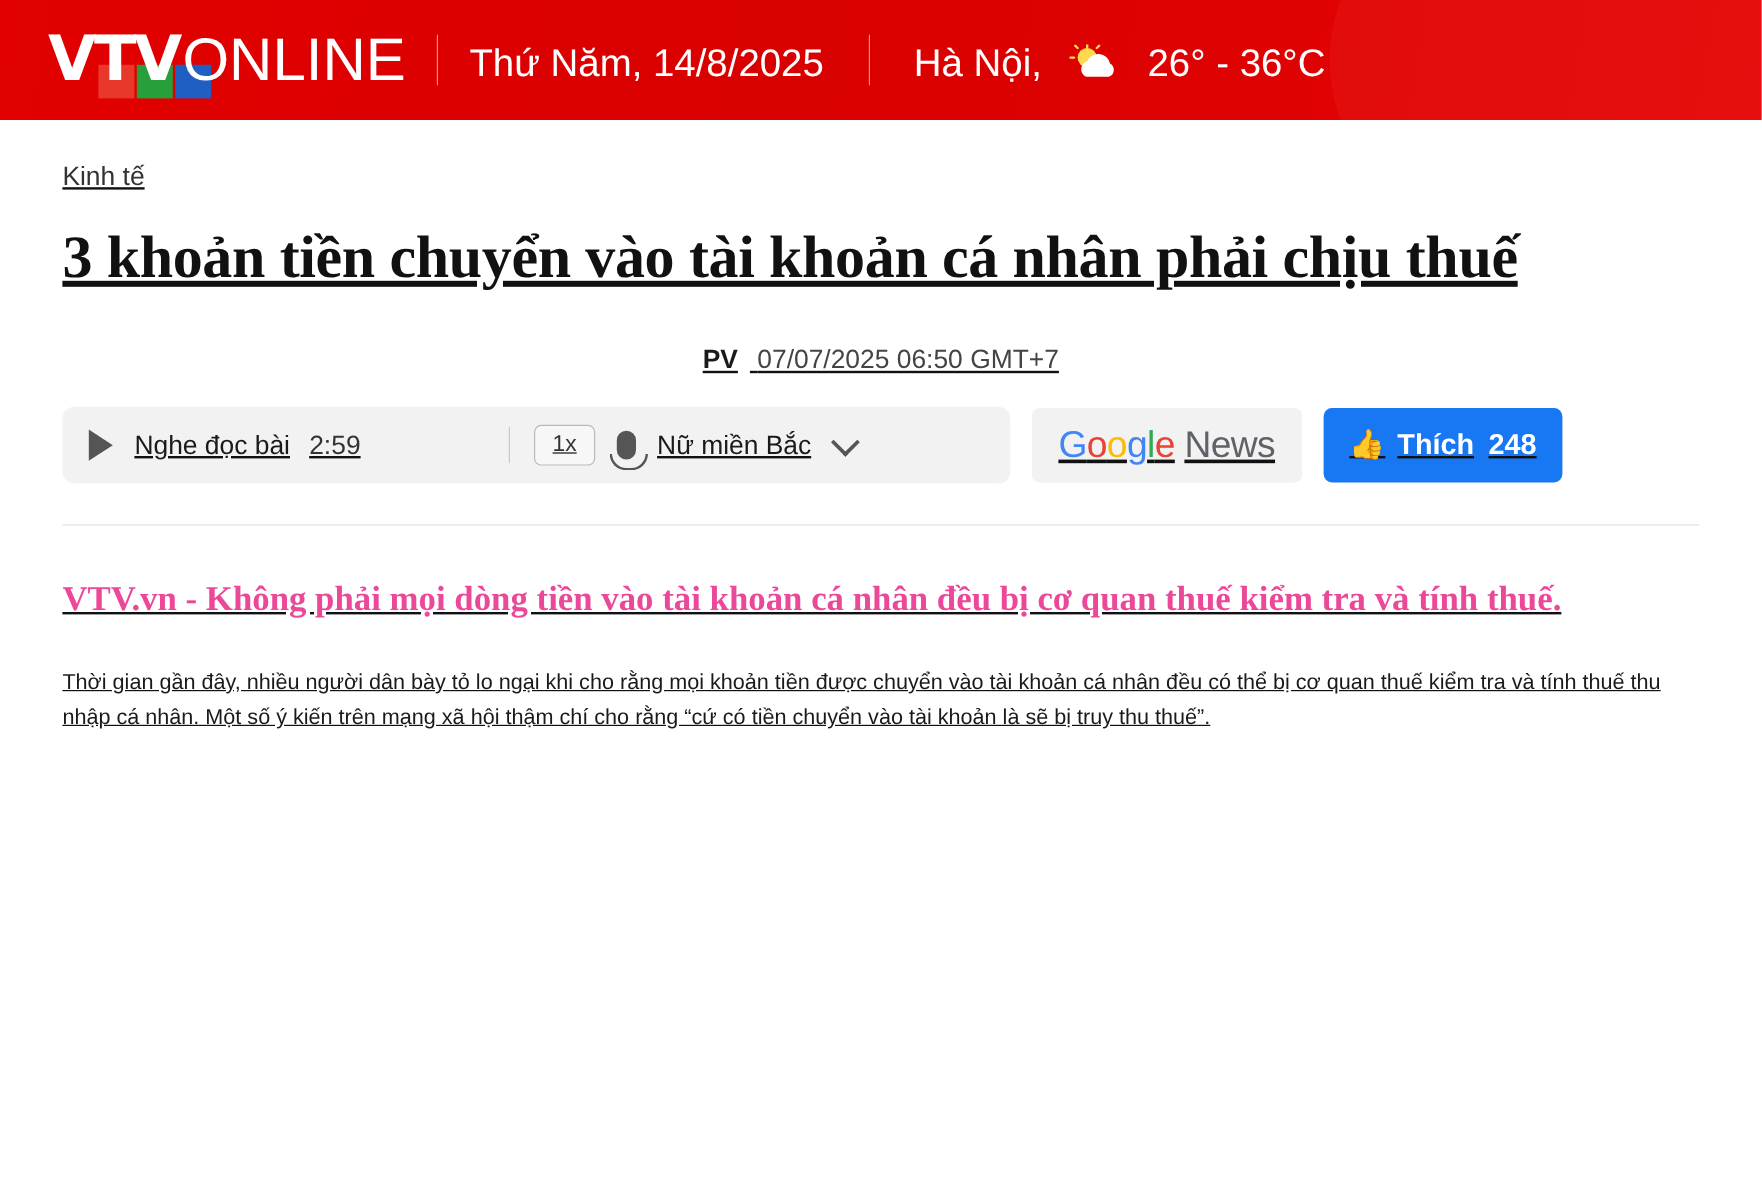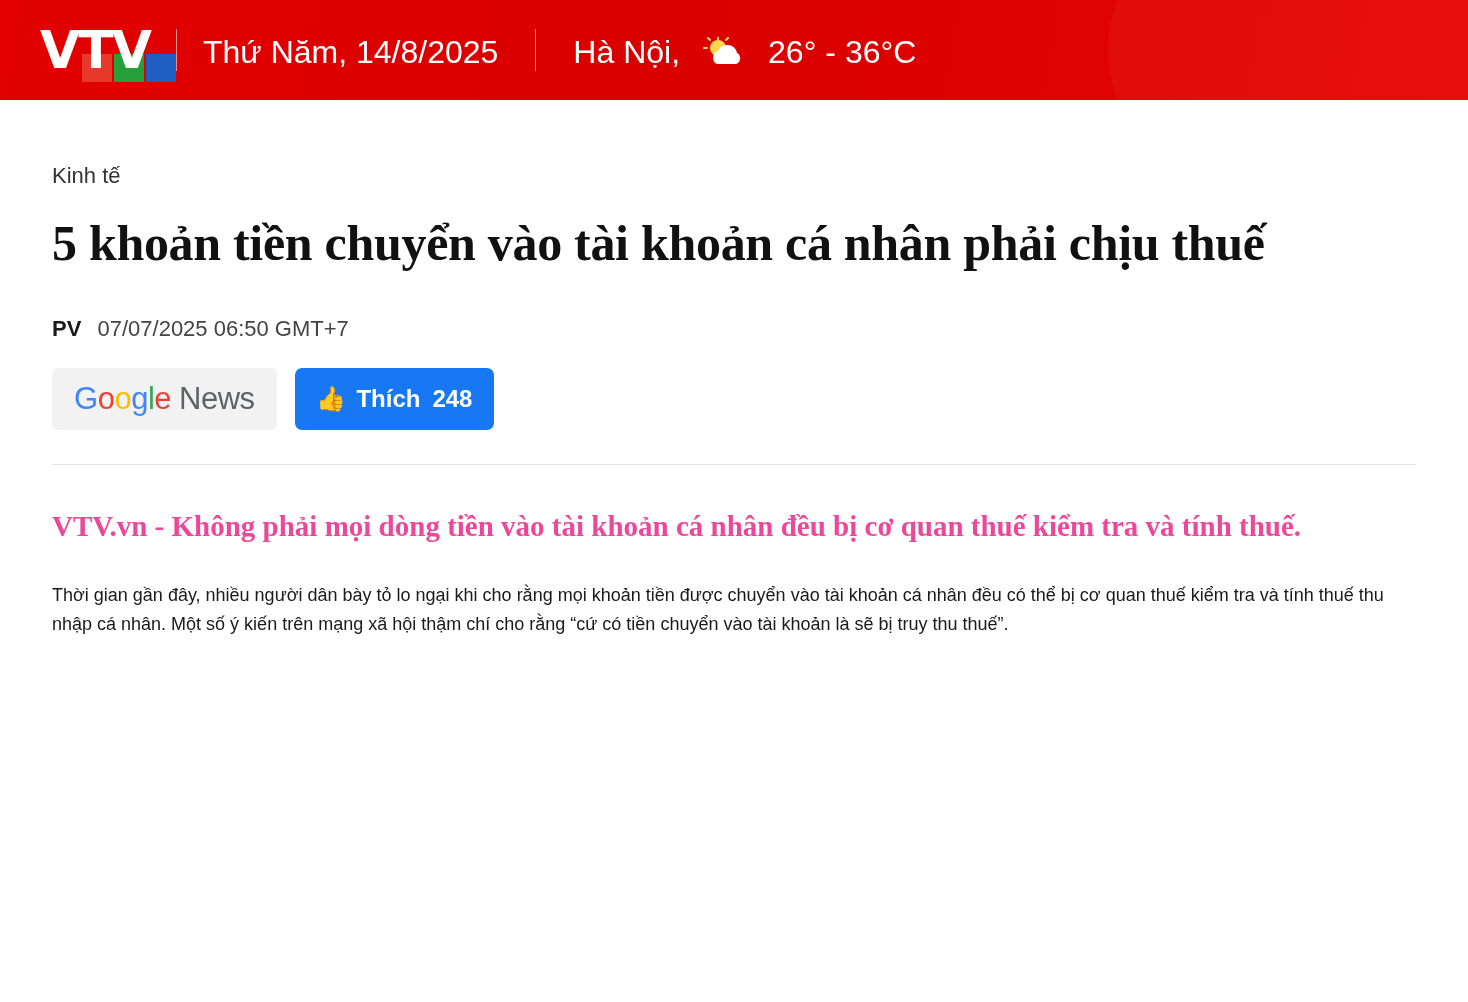--- a/index.html
+++ b/index.html
@@ -100,42 +100,44 @@
     width: 46px;
     height: 34px;
     margin: 0 8px 0 12px;
     position: relative;
     display: inline-block;
   }
   .header-temp { white-space: nowrap; }
 
   
   .article {
-    padding: 63px 52px 0 52px;
+    padding: 34px 52px 0 52px;
     box-sizing: border-box;
+    text-decoration: underline;
   }
   .category {
     font-size: 22px;
     color: #333333;
     margin-bottom: 24px;
   }
   .headline {
     font-family: "Liberation Serif", "DejaVu Serif", serif;
     font-size: 50px;
     font-weight: 700;
     line-height: 1.22;
     letter-spacing: -0.3px;
     color: #111111;
     margin: 0 0 42px 0;
     max-width: 1300px;
   }
   .byline {
     font-size: 22px;
     color: #1a1a1a;
     margin-bottom: 26px;
+    text-align: center;
   }
   .byline .author { font-weight: 700; margin-right: 10px; }
   .byline .time { color: #444444; }
 
   
   .toolbar {
     display: flex;
     align-items: center;
     gap: 18px;
     margin-bottom: 34px;
@@ -289,20 +291,21 @@
       <span class="sw red"></span>
       <span class="sw green"></span>
       <span class="sw blue"></span>
     </div>
     <div class="logo">
       <span class="vtv">
         <span class="v1">V</span>
           <span class="t">T</span>
           <span class="v2">V</span>
       </span>
+      <span class="online">ONLINE</span>
     </div>
   </div>
 
   <div class="header-divider"></div>
 
   <div class="header-meta">
     <span class="header-date">Thứ Năm, 14/8/2025</span>
     <span class="header-divider"></span>
     <span class="header-city">Hà Nội,</span>
     <span class="weather-icon">
@@ -318,29 +321,39 @@
       </svg>
     </span>
     <span class="header-temp">26° - 36°C</span>
   </div>
 </header>
 
 <main class="article">
 
   <div class="category">Kinh tế</div>
 
-  <h1 class="headline">5 khoản tiền chuyển vào tài khoản cá nhân phải chịu thuế</h1>
+  <h1 class="headline">3 khoản tiền chuyển vào tài khoản cá nhân phải chịu thuế</h1>
 
   <div class="byline">
     <span class="author">PV</span>
     <span class="time">07/07/2025 06:50 GMT+7</span>
   </div>
 
   <div class="toolbar">
 
+    <div class="audio-bar">
+      <span class="play-icon"></span>
+      <span class="audio-label">Nghe đọc bài</span>
+      <span class="audio-time">2:59</span>
+      <span class="audio-sep"></span>
+      <span class="speed-pill">1x</span>
+      <span class="mic-icon"></span>
+      <span class="voice-label">Nữ miền Bắc</span>
+      <span class="chev"></span>
+    </div>
 
     <div class="gnews">
       <span class="g-b">G</span>
         <span class="g-r">o</span>
         <span class="g-y">o</span>
         <span class="g-b">g</span>
         <span class="g-g">l</span>
         <span class="g-r">e</span>
         <span class="g-news">News</span>
     </div>

